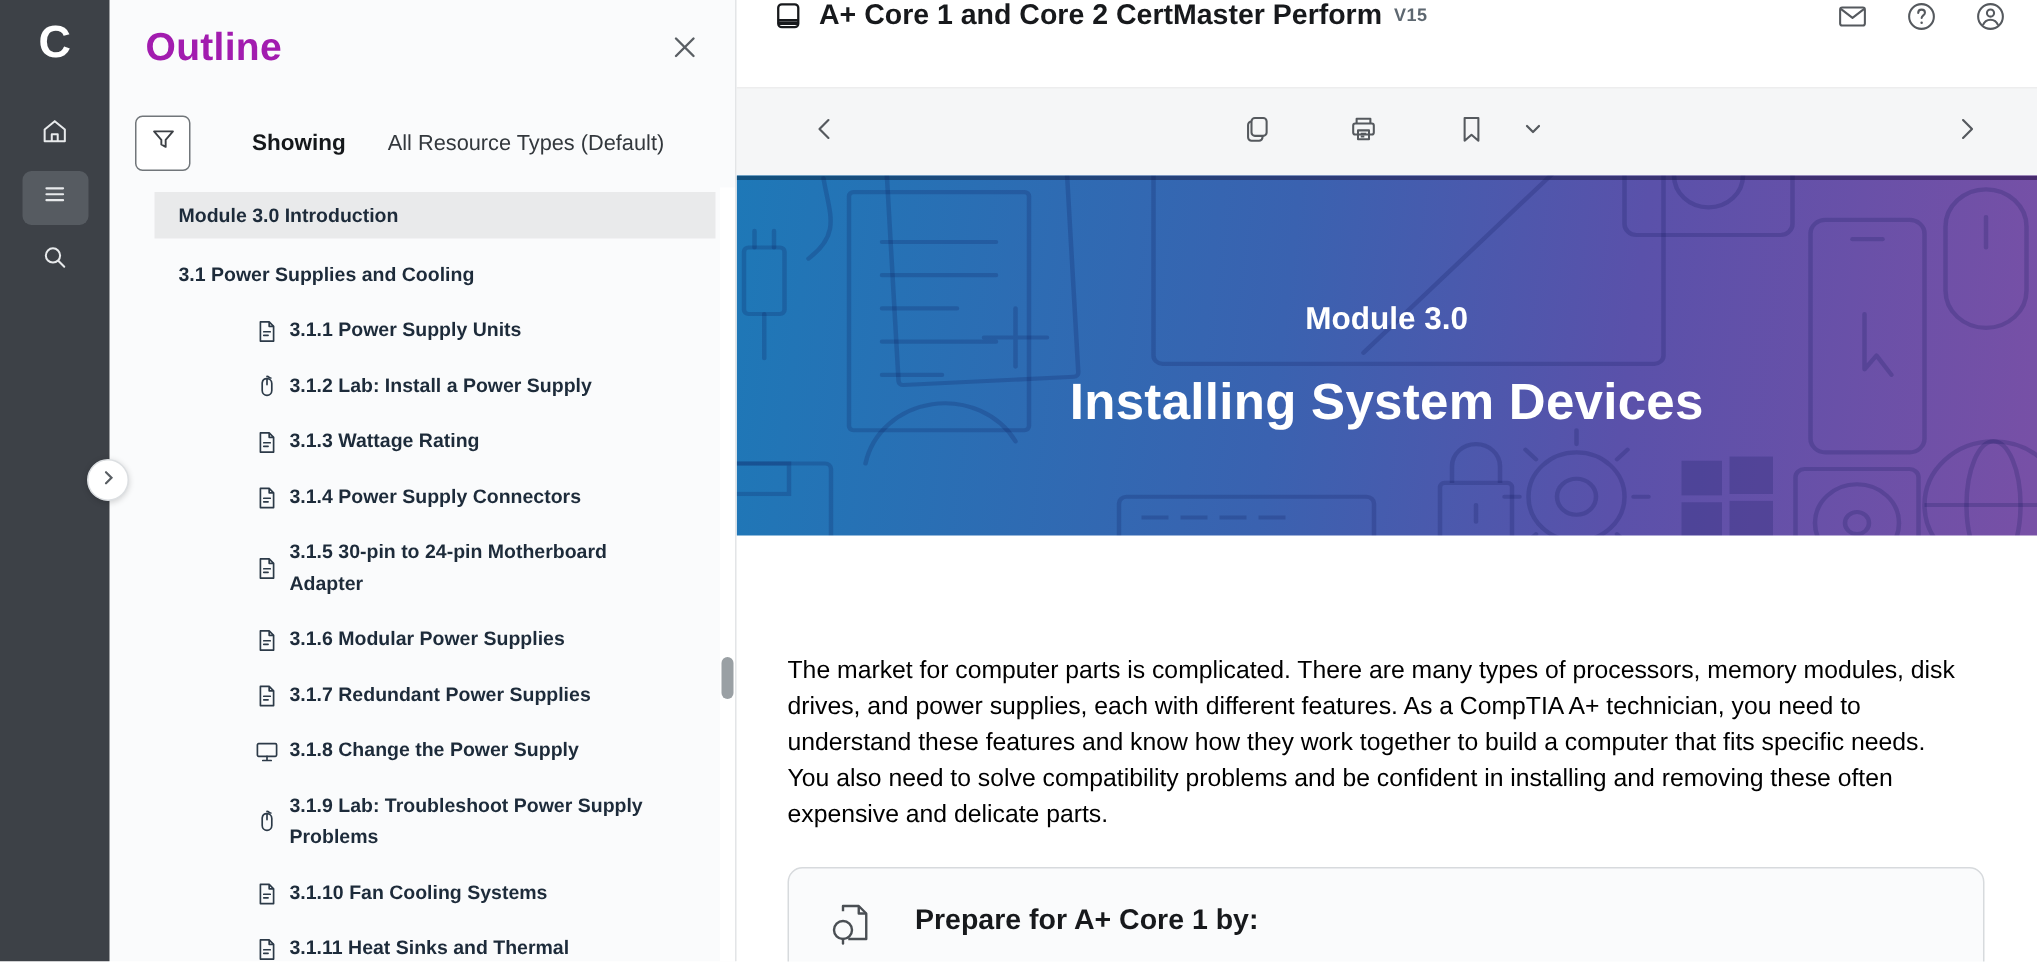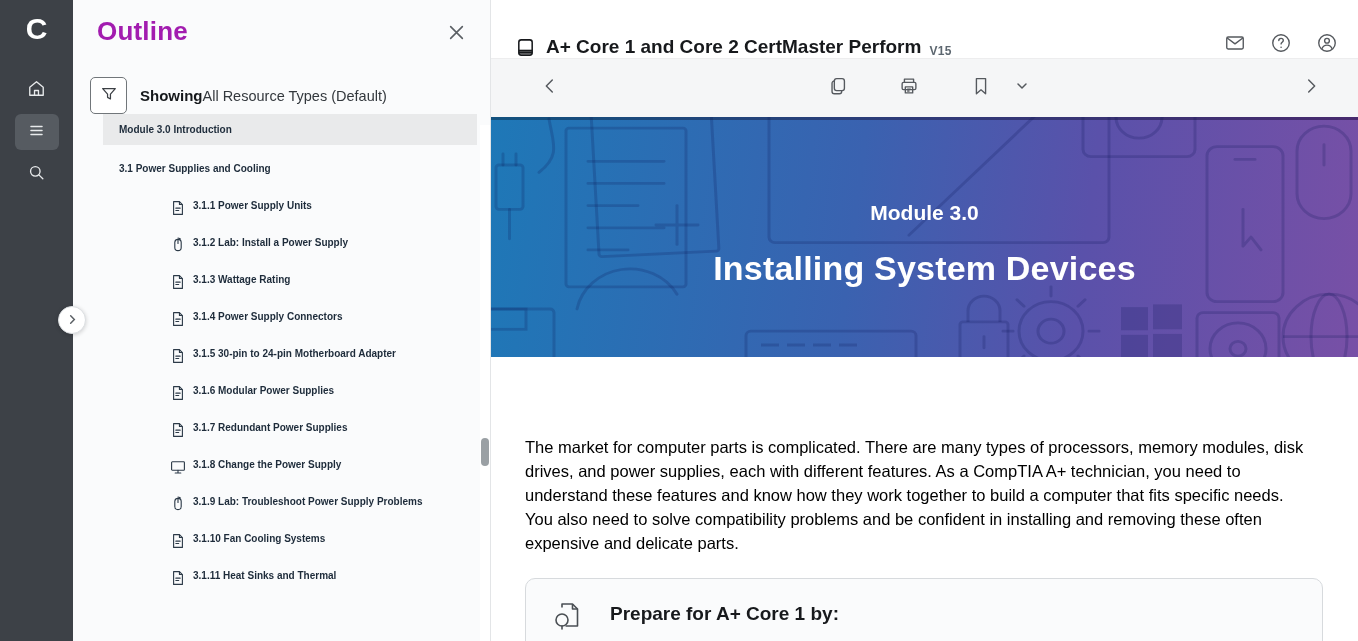--- a/index.html
+++ b/index.html
@@ -24,44 +24,44 @@
 
   
   .outline { position:absolute; left:73px; top:0; width:418px; height:641px; background:#fafbfc;
              border-right:1px solid #e3e5e7; z-index:2; }
   .outline-head { position:relative; padding:16px 24px 0 24px; }
   .outline-title { font-size:26px; font-weight:800; color:#a21caf; letter-spacing:.2px; }
   .outline-close { position:absolute; right:22px; top:22px; width:24px; height:24px; color:#5a5f64;
                    display:flex; align-items:center; justify-content:center; cursor:pointer; }
   .outline-close svg { width:17px; height:17px; }
 
-  .filter-row { display:flex; align-items:center; margin:30px 24px 0 17px; }
+  .filter-row { display:flex; align-items:center; margin:30px 24px 0 17px;gap:28px; }
   .filter-btn { width:37px; height:37px; border:1px solid #71767a; border-radius:5px; background:#fff;
                 display:flex; align-items:center; justify-content:center; color:#3c4045; cursor:pointer; }
   .filter-btn svg { width:18px; height:18px; }
   .filter-showing { font-size:15px; font-weight:700; color:#15181b; margin-left:13px; }
   .filter-value { font-size:14.5px; color:#33383d; }
 
-  .o-list { font-size:10px; line-height:21px; }
+  .o-list { margin-top:14px; font-size:13px; line-height:21px; }
   .o-row { cursor:pointer; color:#1d2b3a; }
   .o-row.module-intro { background:#e9eaeb; margin:0 13px 0 30px; padding:5px 10px 5px 16px; font-weight:700; }
   .o-row.section { padding-left:46px; margin-top:13px; font-weight:700; }
-  .o-row.item { display:flex; align-items:flex-end; gap:7px; padding-left:97px; padding-right:36px;
+  .o-row.item { display:flex; align-items:center; gap:7px; padding-left:97px; padding-right:36px;
                 margin-top:16px; font-weight:600; }
   .o-ic { flex:0 0 16px; height:16px; margin-top:2px; color:#2c3a48; }
   .o-ic svg { width:16px; height:16px; display:block; }
 
   .o-scroll-track { position:absolute; right:0; top:125px; bottom:0; width:10px; background:#fff; }
   .o-scroll-thumb { position:absolute; right:1px; top:313px; width:8px; height:28px; border-radius:4px;
                     background:#999fa0; background:#9aa0a4; cursor:grab; }
 
   
   .main { position:absolute; left:491px; top:0; right:0; bottom:0; background:#fff; }
 
-  .main-head { height:58px; display:flex; align-items:flex-end; padding:0 18px 0 24px; background:#fff; }
+  .main-head { height:58px; display:flex; align-items:flex-start; padding:0 18px 0 24px; background:#fff; }
   .course-icon { color:#17191c; width:21px; height:21px; }
   .course-icon svg { width:21px; height:21px; }
   .course-title { font-size:19px; font-weight:700; color:#17191c; margin-left:10px; white-space:nowrap; }
   .course-version { font-size:12px; font-weight:700; color:#5d6770; margin-left:8px; margin-top:3px; letter-spacing:.3px; }
   .head-spacer { flex:1; }
   .head-actions { display:flex; align-items:center; gap:20px; color:#55595e; }
   .head-actions .hbtn { width:26px; height:26px; display:flex; align-items:center; justify-content:center; cursor:pointer; }
   .head-actions svg { width:22px; height:22px; }
 
   .toolbar { position:relative; height:59px; background:#f5f6f7; border-top:1px solid #ededee; }

